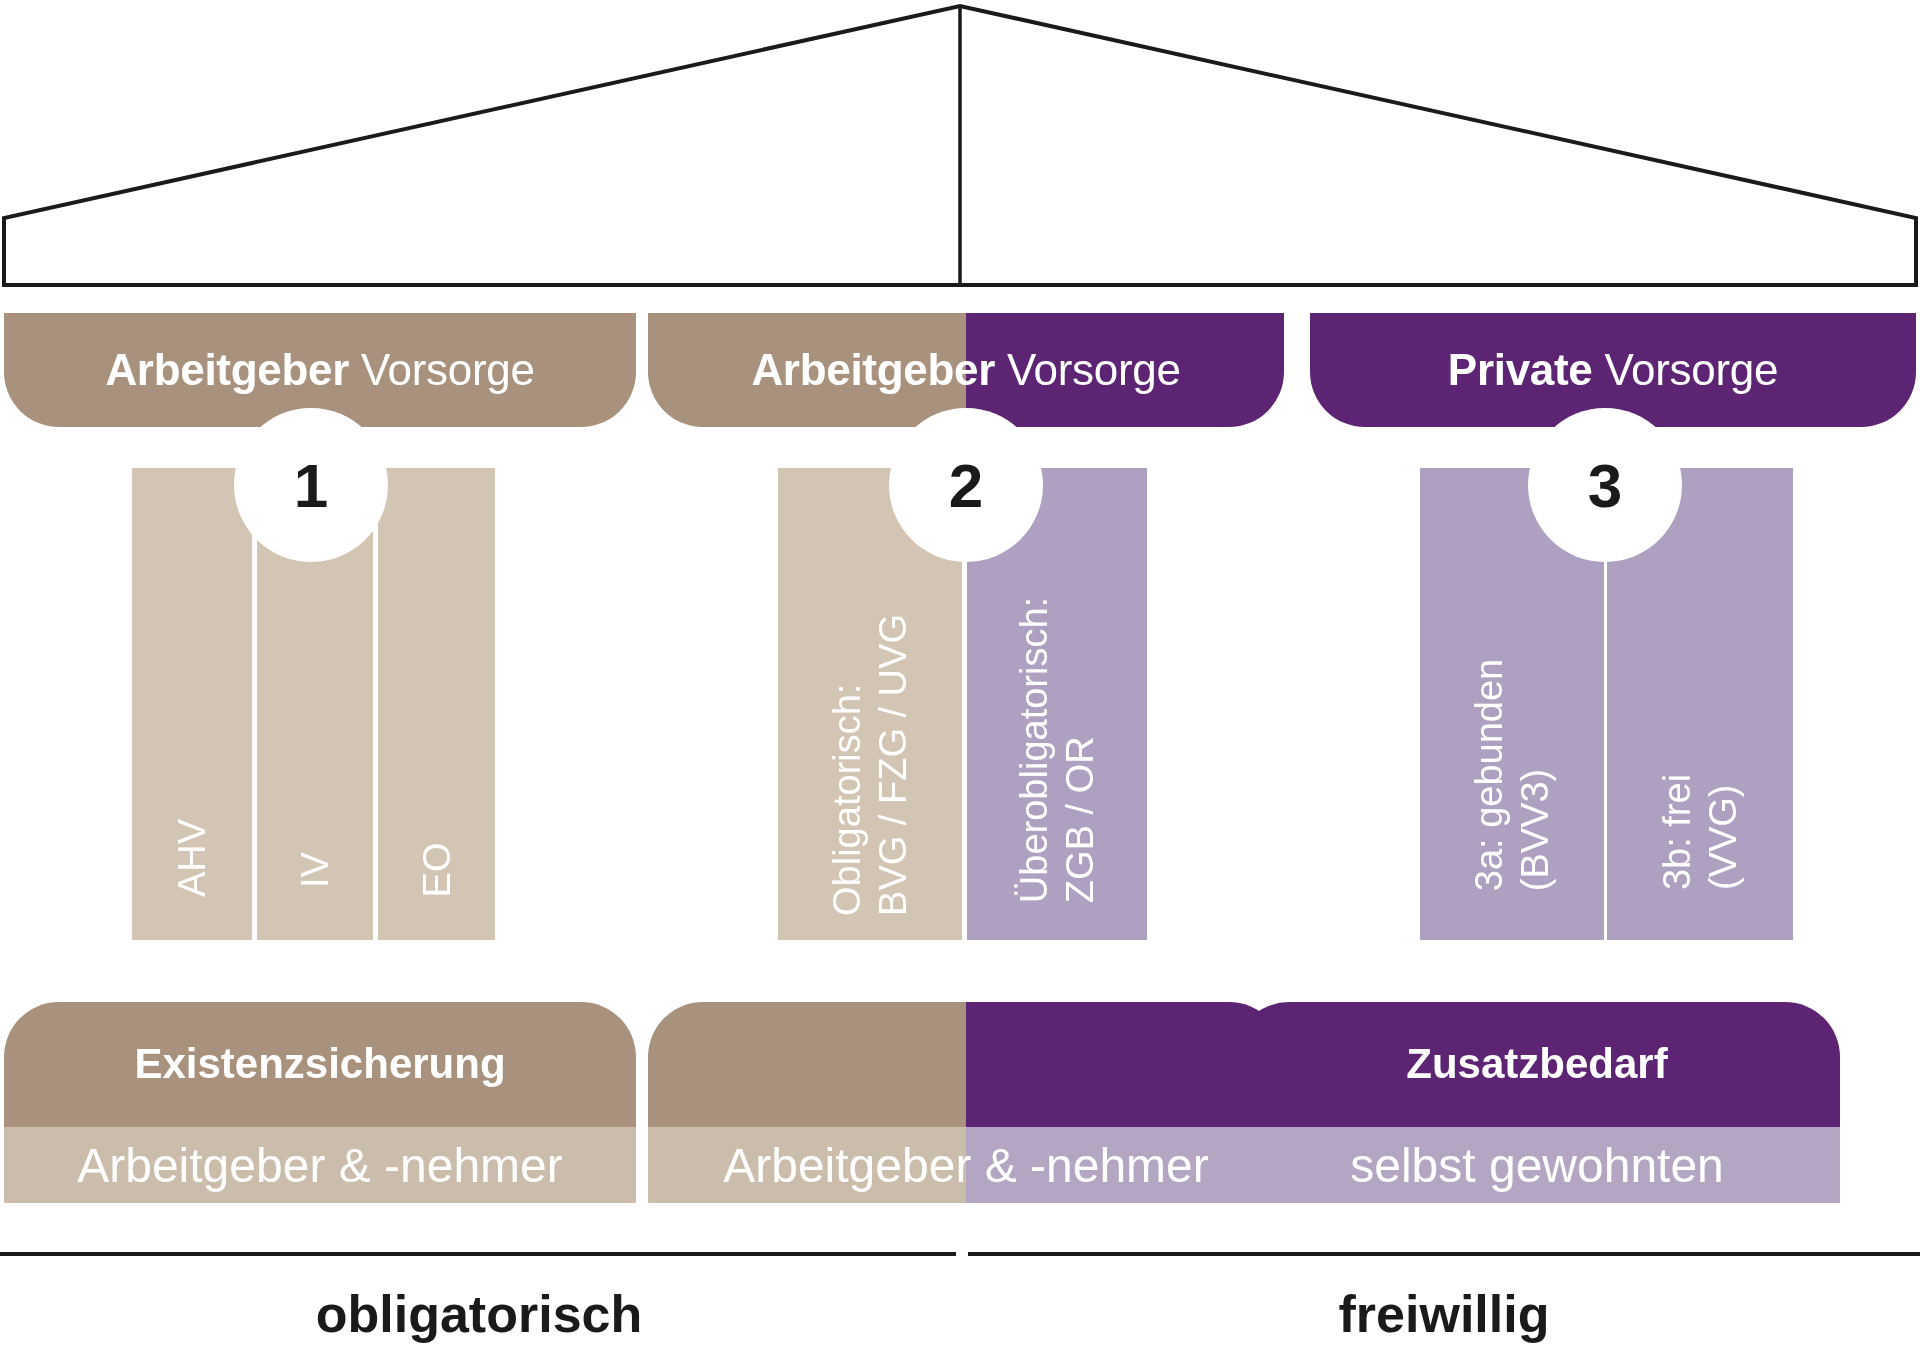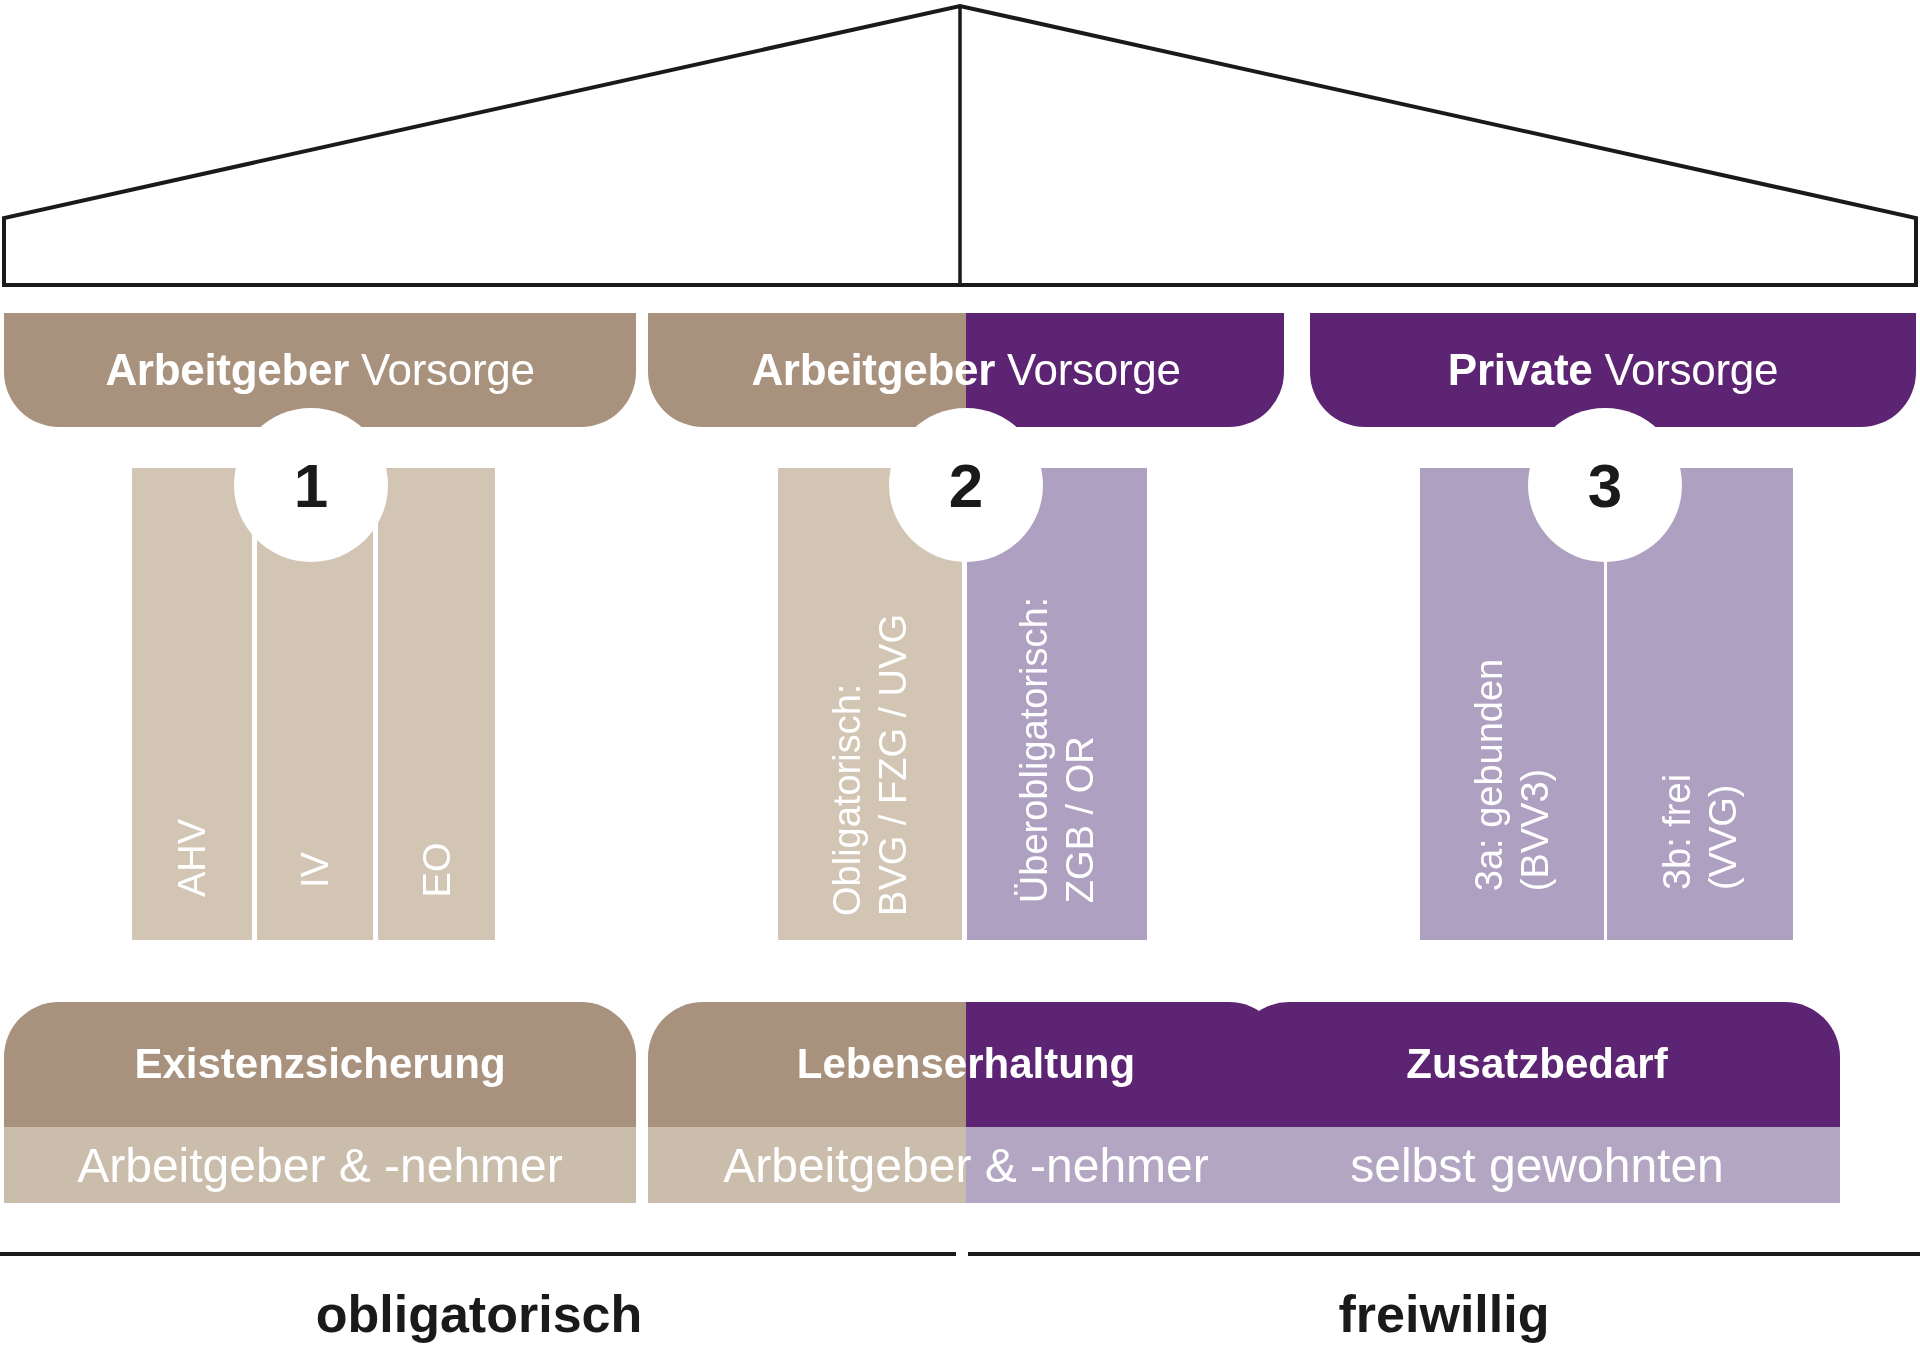--- a/index.html
+++ b/index.html
@@ -143,21 +143,20 @@
 
   <div class="foot-top f1 ft-1">
     <span>Existenzsicherung</span>
     <span></span>
   </div>
   <div class="foot-bottom f1 fb-1">
     <span>Arbeitgeber &amp; -nehmer</span>
   </div>
 
   <div class="foot-top f2 ft-2">
-    <span>Lebenserhaltung</span>
   </div>
   <div class="foot-bottom f2 fb-2">
     <span>Arbeitgeber &amp; -nehmer</span>
   </div>
 
   <div class="foot-top f3 ft-3">
     <span>Zusatzbedarf</span>
     <span></span>
   </div>
   <div class="foot-bottom f3 fb-3">

